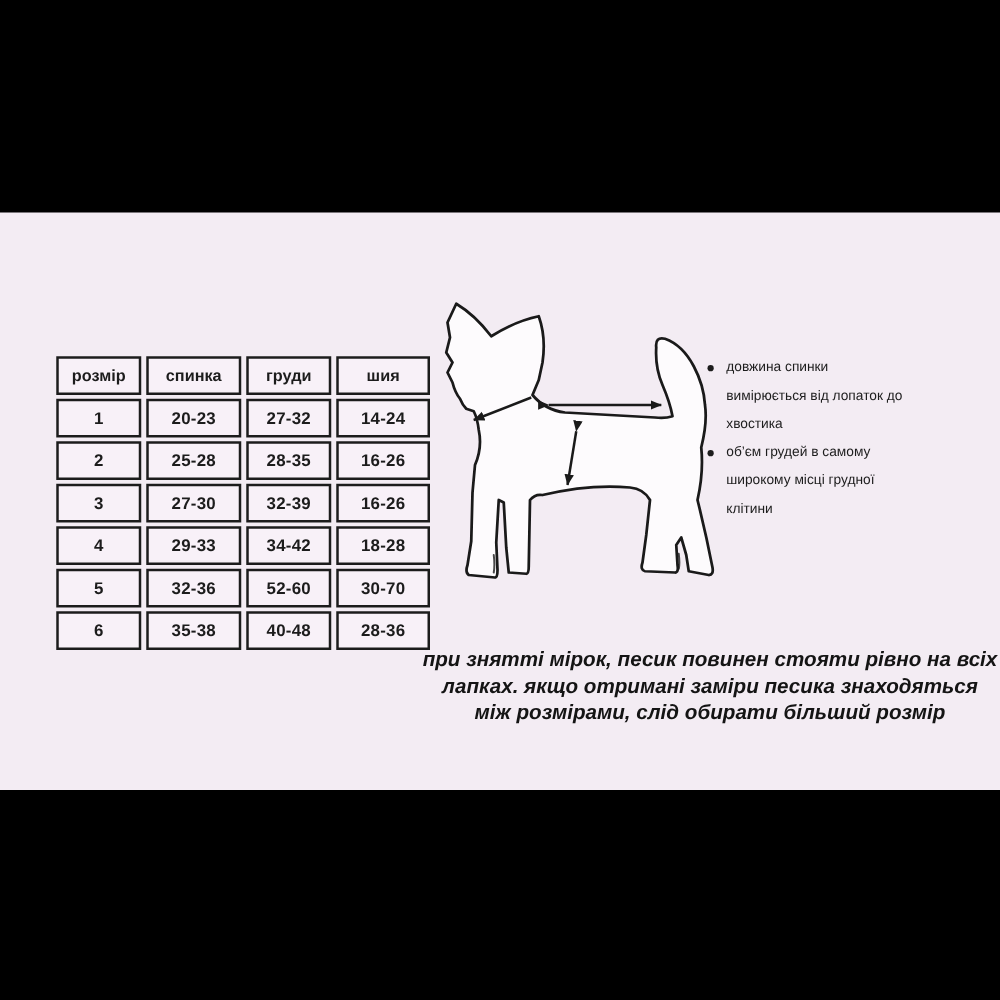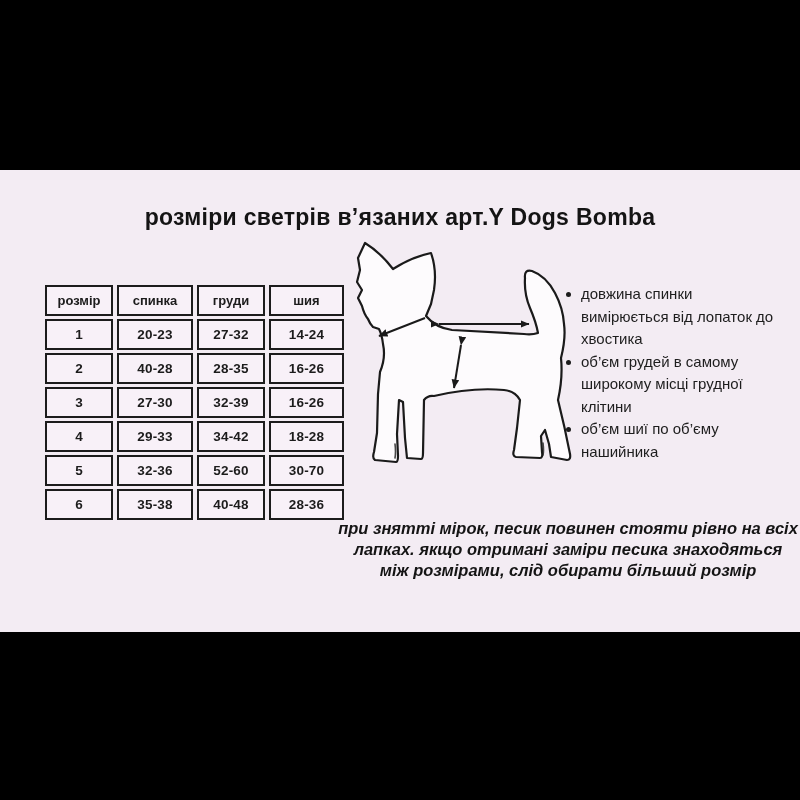--- a/index.html
+++ b/index.html
@@ -56,55 +56,54 @@
   .notes li{
     display:flex;align-items:flex-start;
     margin:0;padding:0;
   }
   .bullet-dot{
     flex:none;width:5px;height:5px;border-radius:50%;
     background:#1c1c1c;margin:9px 10px 0 0;
   }
   .note-text{
     white-space:pre-line;
-    font-size:15px;line-height:22.5px;
+    font-size:11px;line-height:22.5px;
     color:#1d1d1d;
   }
 
   .footer-note{
     position:absolute;left:336px;top:348px;width:464px;
     text-align:center;
     white-space:pre-line;
     font-size:16.5px;font-weight:bold;line-height:21px;
     color:#141414;
     font-style:italic;
   }
 </style>
 </head>
 <body>
 
 <div class="letterbox top"></div>
 
 <div class="stage">
 
-  <div class="title">розміри светрів в’язаних арт.Y Dogs Bomba</div>
 
   <div class="size-table">
     <div class="cell head">розмір</div>
     <div class="cell head">спинка</div>
     <div class="cell head">груди</div>
     <div class="cell head">шия</div>
 
     <div class="cell data">1</div>
     <div class="cell data">20-23</div>
     <div class="cell data">27-32</div>
     <div class="cell data">14-24</div>
 
     <div class="cell data">2</div>
-    <div class="cell data">40-28</div>
+    <div class="cell data">25-28</div>
     <div class="cell data">28-35</div>
     <div class="cell data">16-26</div>
 
     <div class="cell data">3</div>
     <div class="cell data">27-30</div>
     <div class="cell data">32-39</div>
     <div class="cell data">16-26</div>
 
     <div class="cell data">4</div>
     <div class="cell data">29-33</div>
@@ -174,25 +173,20 @@
       <span class="note-text">довжина спинки
 вимірюється від лопаток до
 хвостика</span>
     </li>
     <li>
       <span class="bullet-dot"></span>
       <span class="note-text">об’єм грудей в самому
 широкому місці грудної
 клітини</span>
     </li>
-    <li>
-      <span class="bullet-dot"></span>
-      <span class="note-text">об’єм шиї по об’єму
-нашийника</span>
-    </li>
   </ul>
 
   <div class="footer-note">при знятті мірок, песик повинен стояти рівно на всіх
 лапках. якщо отримані заміри песика знаходяться
 між розмірами, слід обирати більший розмір</div>
 
 </div>
 
 <div class="letterbox bottom"></div>
 

